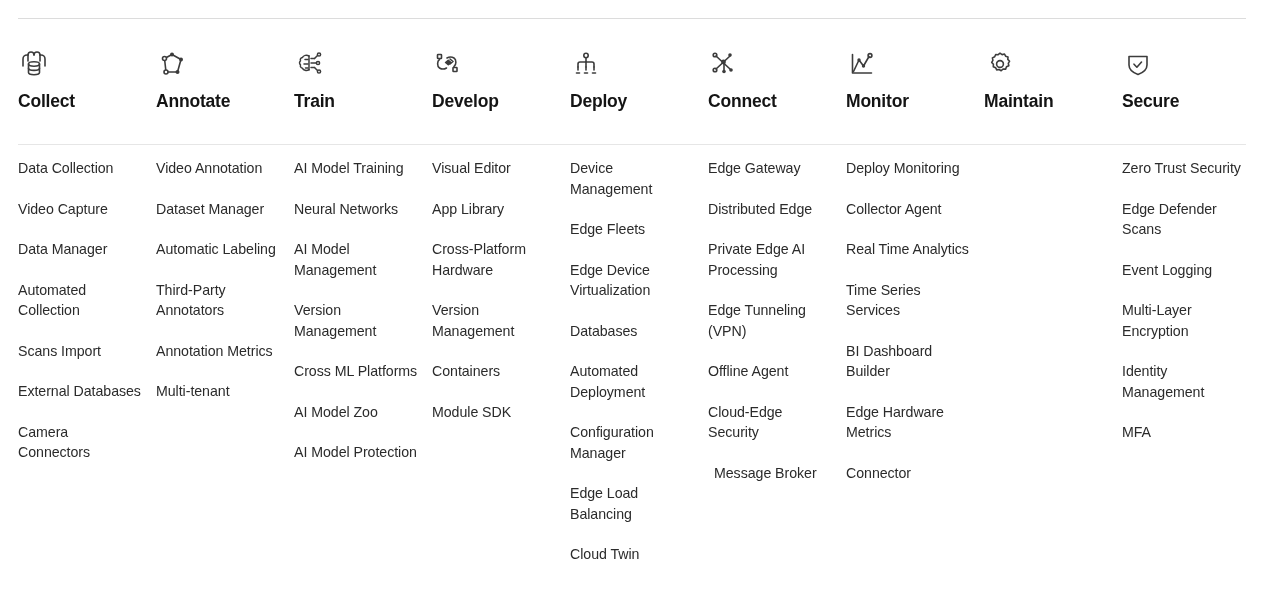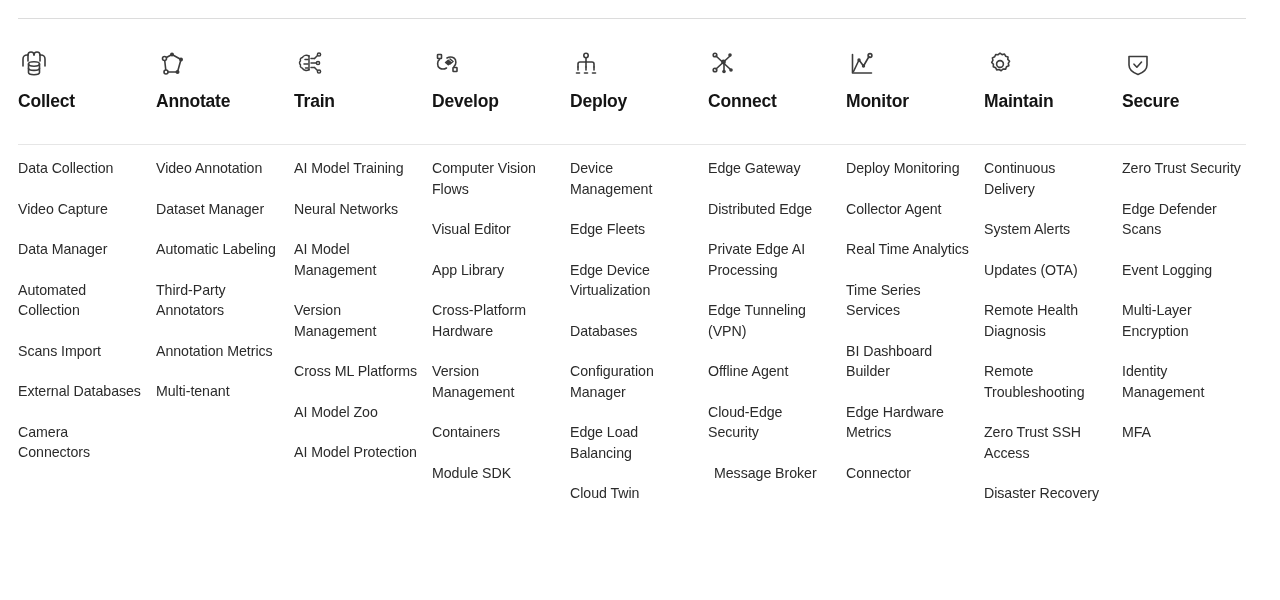--- a/index.html
+++ b/index.html
@@ -181,21 +181,20 @@
           <rect x="5.5" y="5.5" width="4" height="4" rx="0.6"></rect>
           <rect x="21" y="18.5" width="4" height="4" rx="0.6"></rect>
           <path d="M7.5 10.5c-2.5 1.5-2.5 7 0 8.5 2 1.2 5 1.2 7 0"></path>
           <path d="M22 17.5c2.5-1.5 2.5-7 0-8.5-2-1.2-5-1.2-7 0"></path>
           <path d="M18 10 l3 2.5 -3 2.5"></path>
           <path d="M16.3 11.3 L19 13.5 L16.3 15.7 L13.6 13.5 Z" fill="#3c3c3c"></path>
         </svg>
       </div>
       <div class="col-title">Develop</div>
       <div class="col-items">
-        <div class="col-item">Computer Vision Flows</div>
         <div class="col-item">Visual Editor</div>
         <div class="col-item">App Library</div>
         <div class="col-item">Cross-Platform Hardware</div>
         <div class="col-item">Version Management</div>
         <div class="col-item">Containers</div>
         <div class="col-item">Module SDK</div>
       </div>
     </div>
 
     <div class="column">
@@ -212,20 +211,21 @@
             <path d="M14.5 24h3"></path>
             <path d="M22.5 24h3"></path>
         </svg>
       </div>
       <div class="col-title">Deploy</div>
       <div class="col-items">
         <div class="col-item">Device Management</div>
         <div class="col-item">Edge Fleets</div>
         <div class="col-item">Edge Device Virtualization</div>
         <div class="col-item">Databases</div>
+        <div class="col-item">Automated Deployment</div>
         <div class="col-item">Configuration Manager</div>
         <div class="col-item">Edge Load Balancing</div>
         <div class="col-item">Cloud Twin</div>
       </div>
     </div>
 
     <div class="column">
       <div class="col-icon">
         <svg width="32" height="32" viewBox="0 0 32 32" fill="none" stroke="#3c3c3c" stroke-width="1.6" stroke-linecap="round" stroke-linejoin="round">
           <path d="M8 7 L22 20"></path>
@@ -274,29 +274,20 @@
     </div>
 
     <div class="column">
       <div class="col-icon">
         <svg width="32" height="32" viewBox="0 0 32 32" fill="none" stroke="#3c3c3c" stroke-width="1.6" stroke-linecap="round" stroke-linejoin="round">
           <circle cx="16" cy="15" r="3.4"></circle>
           <path d="M16 4.2l2.1 1.4 2.4-0.6 1.1 2.2 2.4 0.7 -0.2 2.5 1.8 1.8 -1.3 2.1 0.5 2.4 -2.3 1.1 -0.9 2.3 -2.5 -0.1 -1.9 1.7 -2.1 -1.2 -2.4 0.4 -1.1 -2.2 -2.3 -1 0.1 -2.5 -1.7 -1.8 1.2 -2.1 -0.5 -2.4 2.3 -1.1 1 -2.3 2.5 0.2 Z"></path>
         </svg>
       </div>
       <div class="col-title">Maintain</div>
-      <div class="col-items">
-        <div class="col-item">Continuous Delivery</div>
-        <div class="col-item">System Alerts</div>
-        <div class="col-item">Updates (OTA)</div>
-        <div class="col-item">Remote Health Diagnosis</div>
-        <div class="col-item">Remote Troubleshooting</div>
-        <div class="col-item">Zero Trust SSH Access</div>
-        <div class="col-item">Disaster Recovery</div>
-      </div>
     </div>
 
     <div class="column">
       <div class="col-icon">
         <svg width="32" height="32" viewBox="0 0 32 32" fill="none" stroke="#3c3c3c" stroke-width="1.6" stroke-linecap="round" stroke-linejoin="round">
           <path d="M7 7.5 h18 v8.5c0 4.5-3.8 7.6-9 9.5-5.2-1.9-9-5-9-9.5z"></path>
           <path d="M12 15.2 l2.9 3 4.6-5.2"></path>
         </svg>
       </div>
       <div class="col-title">Secure</div>

